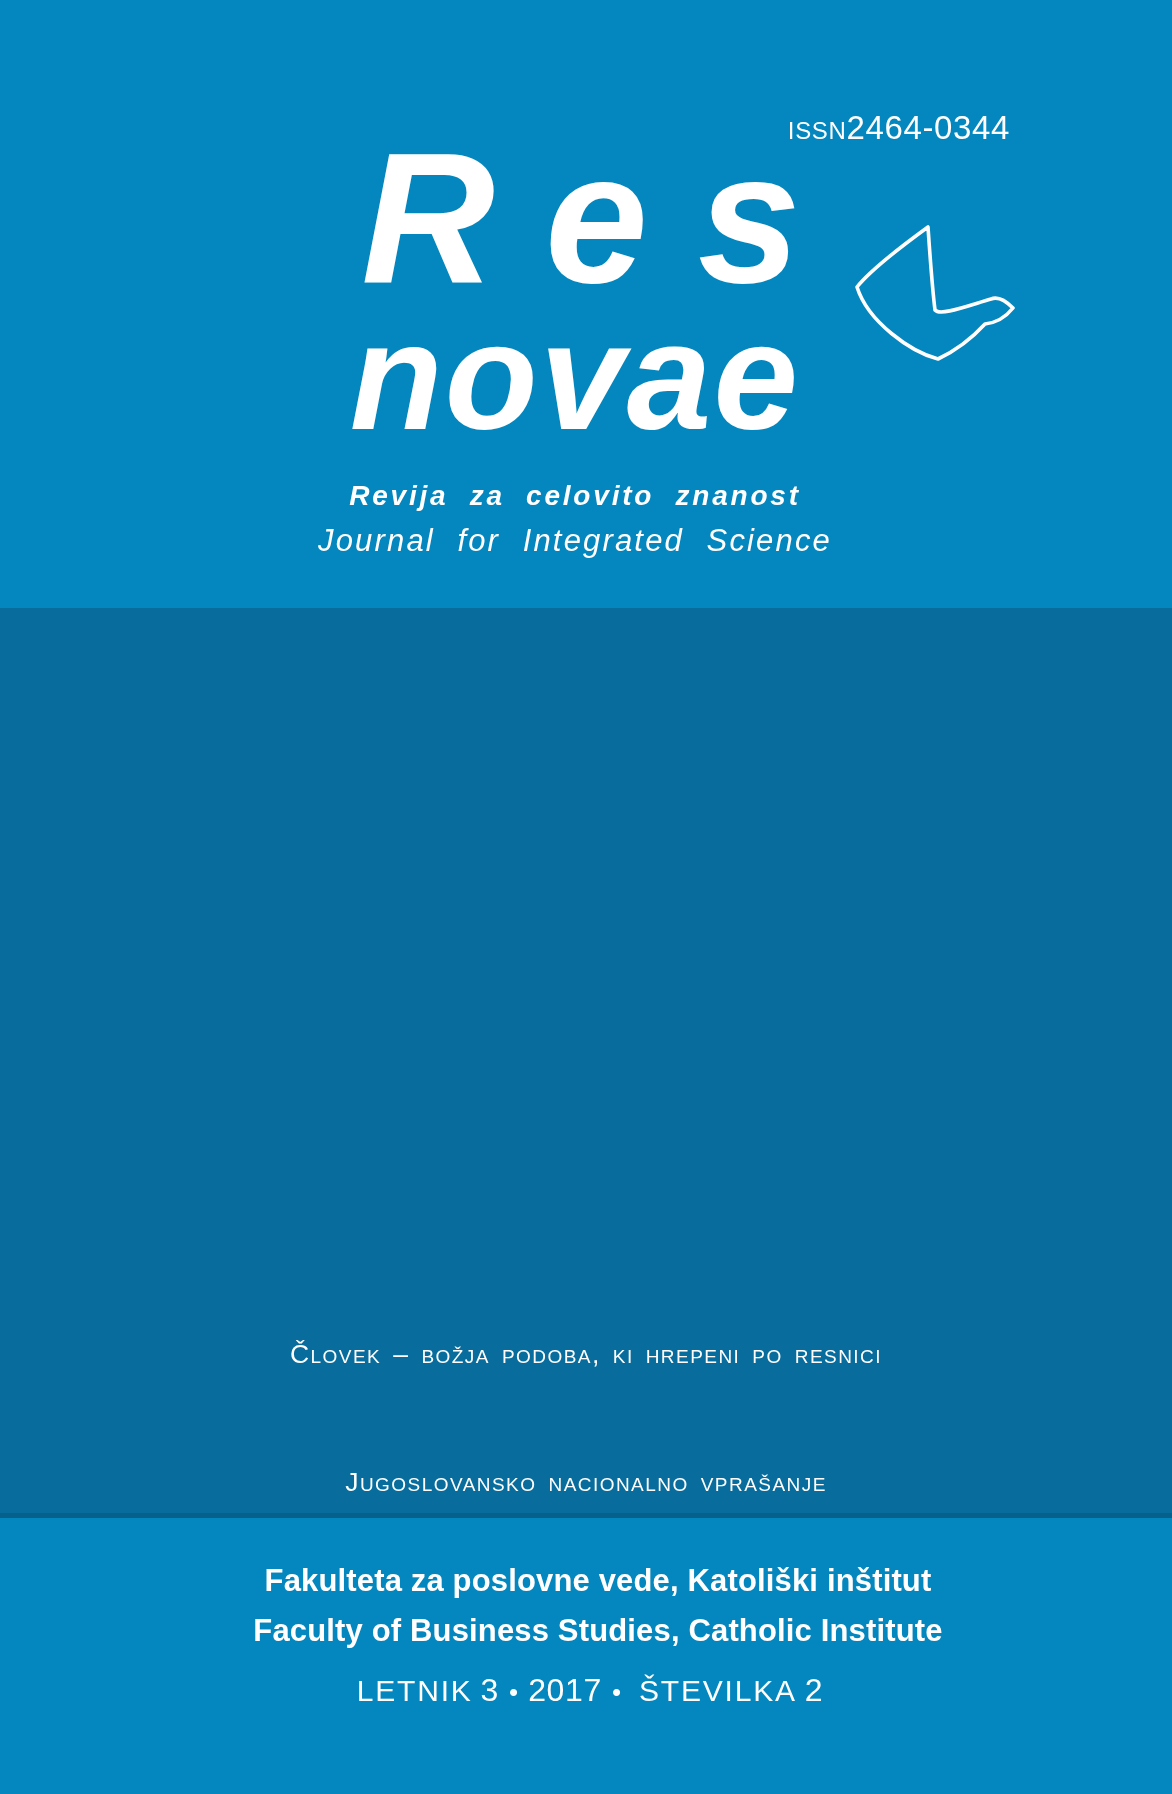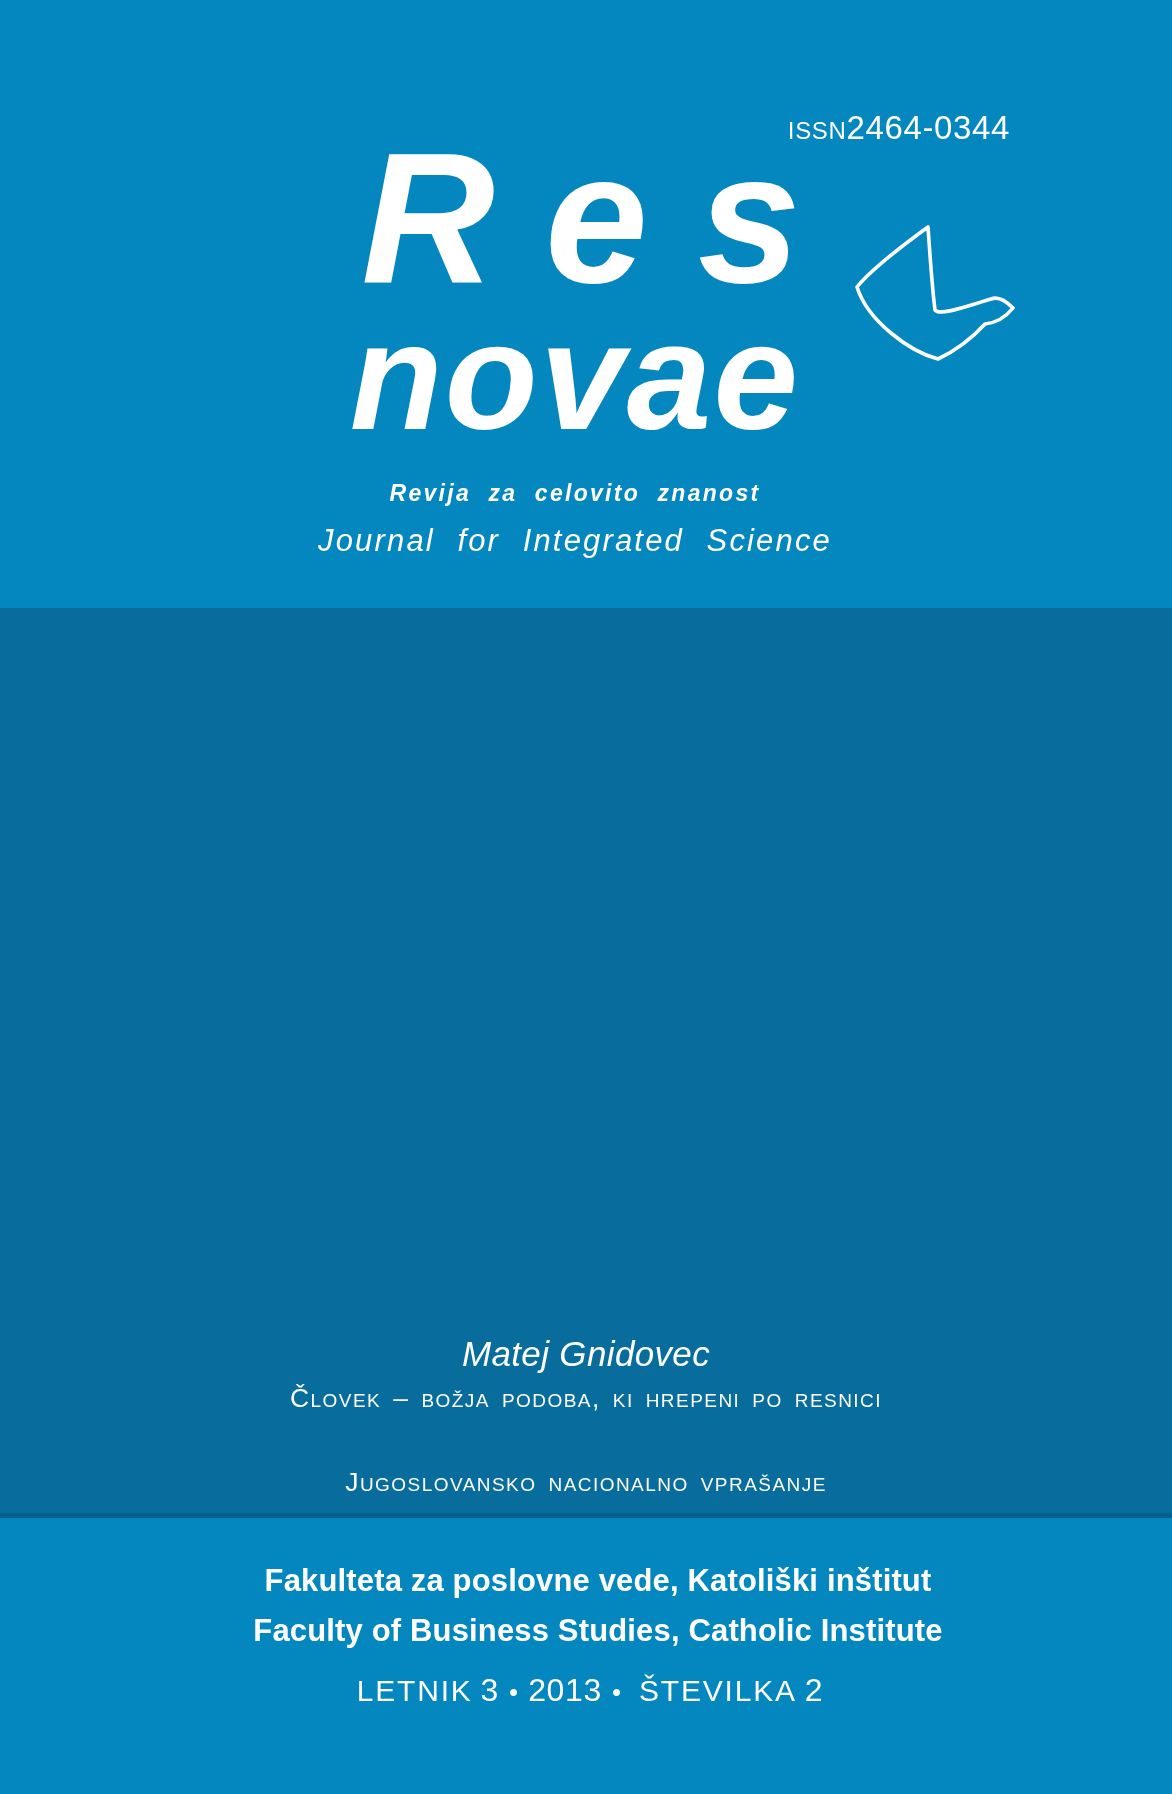--- a/index.html
+++ b/index.html
@@ -29,21 +29,21 @@
     font-size:185px;line-height:1;font-weight:bold;font-style:italic;
     letter-spacing:0.27em;text-indent:0.27em;
   }
   .logo-novae{
     position:absolute;top:300px;left:0;width:100%;
     font-size:152px;line-height:1;font-weight:bold;font-style:italic;
     letter-spacing:0.015em;
   }
   .tag-sl{
     position:absolute;top:482px;left:0;width:100%;
-    font-size:23px;line-height:1;font-weight:bold;font-style:italic;
+    font-size:28px;line-height:1;font-weight:bold;font-style:italic;
     letter-spacing:0.10em;word-spacing:0.38em;
   }
   .tag-en{
     position:absolute;top:525px;left:0;width:100%;
     font-size:31px;line-height:1;font-weight:400;font-style:italic;
     letter-spacing:0.07em;word-spacing:0.38em;
   }
   .dove{position:absolute;top:224px;left:854px;width:164px;height:140px;}
 
   
@@ -103,21 +103,20 @@
                C151,94 140,99 131,100
                C120,112 103,126 84,135
                C57,128 14,98 3,63
                Q19,43 74,3 Z" stroke="#FFFFFF" stroke-width="3.6" stroke-linejoin="round" stroke-linecap="round"></path>
     </svg>
   </header>
 
   <main class="toc">
 
     <article class="entry entry-1">
-      <div class="author">Matej Gnidovec</div>
       <div class="atitle">Človek – božja podoba, ki hrepeni po resnici</div>
     </article>
 
     <article class="entry entry-2">
       <div class="atitle">Jugoslovansko nacionalno vprašanje</div>
       <div class="atitle">in ekonomske reforme v drugi polovici šestdesetih:</div>
       <div class="atitle">nerazvitost, integracija in delitev presežka dela</div>
     </article>
 
     <article class="entry entry-3">
@@ -125,17 +124,17 @@
       <div class="atitle">Pojem zgodovine odrešenja: pomen in idejni razvoj</div>
     </article>
 
   </main>
 
   <footer class="foot">
     <div class="inst inst-sl">Fakulteta za poslovne vede, Katoliški inštitut</div>
     <div class="inst inst-en">Faculty of Business Studies, Catholic Institute</div>
 
     <div class="issue-line">
-      <span class="lbl">LETNIK</span><span class="sp"></span><span class="num">3</span><span class="dot">•</span><span class="num">2013</span><span class="dot">•</span><span class="lbl">ŠTEVILKA</span><span class="sp"></span><span class="num">2</span>
+      <span class="lbl">LETNIK</span><span class="sp"></span><span class="num">3</span><span class="dot">•</span><span class="num">2017</span><span class="dot">•</span><span class="lbl">ŠTEVILKA</span><span class="sp"></span><span class="num">2</span>
     </div>
   </footer>
 
 </div>
 
 </body></html>

